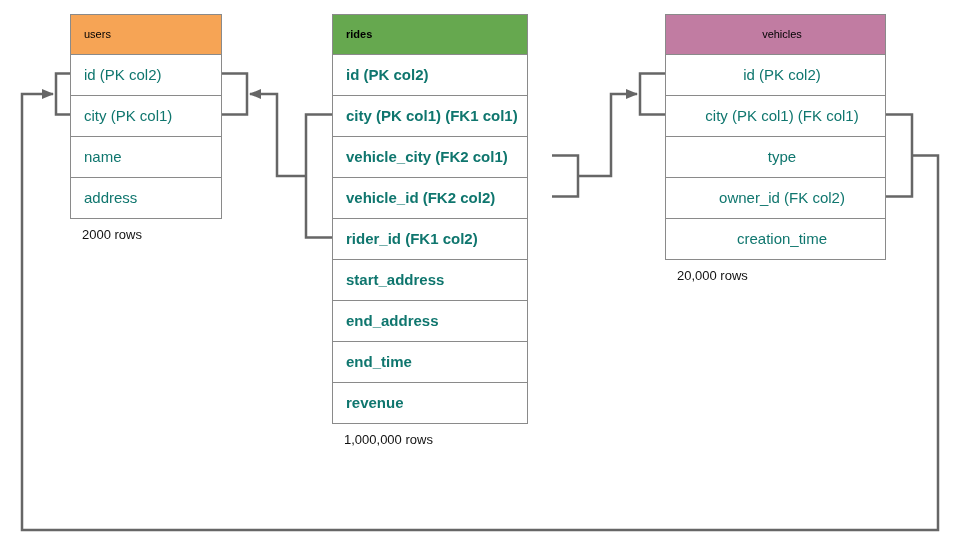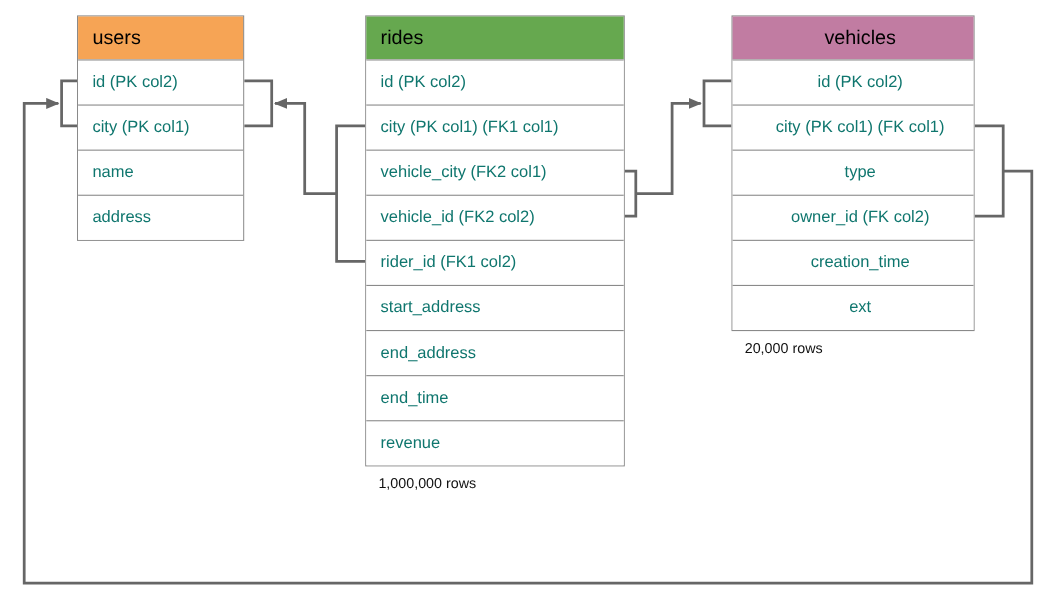--- a/index.html
+++ b/index.html
@@ -16,21 +16,21 @@
   .tblwrap { position: absolute; }
   .tbl {
     border: 1px solid #8a8a8a;
     background: #fff;
     box-sizing: border-box;
   }
   .thead {
     height: 39px;
     line-height: 39px;
     padding-left: 13px;
-    font-size: 18px;
+    font-size: 11px;
     color: #000;
     box-sizing: border-box;
   }
   .trow {
     height: 41px;
     line-height: 40px;
     padding-left: 13px;
     font-size: 15px;
     color: #0f766e;
     border-top: 1px solid #8a8a8a;
@@ -73,24 +73,25 @@
   <div class="tblwrap" style="left:70px; top:14px; width:152px;">
     <div class="tbl" style="width:152px;">
       <div class="thead" style="background: rgb(246, 164, 85);">users</div>
       <div>
           <div class="trow">id (PK col2)</div>
           <div class="trow">city (PK col1)</div>
           <div class="trow">name</div>
           <div class="trow">address</div>
         </div>
     </div>
+    <div class="tcaption">2000 rows</div>
   </div>
 
   <div class="tblwrap" style="left:332px; top:14px; width:220px;">
-    <div class="tbl" style="width:236px;">
+    <div class="tbl" style="width:196px;font-weight:bold;">
       <div class="thead" style="background: rgb(102, 168, 79);">rides</div>
       <div>
           <div class="trow">id (PK col2)</div>
           <div class="trow">city (PK col1) (FK1 col1)</div>
           <div class="trow">vehicle_city (FK2 col1)</div>
           <div class="trow">vehicle_id (FK2 col2)</div>
           <div class="trow">rider_id (FK1 col2)</div>
           <div class="trow">start_address</div>
           <div class="trow">end_address</div>
           <div class="trow">end_time</div>
@@ -102,19 +103,18 @@
 
   <div class="tblwrap" style="left:665px; top:14px; width:221px;">
     <div class="tbl" style="width:221px;text-align:center;">
       <div class="thead" style="background: rgb(193, 124, 162);">vehicles</div>
       <div>
           <div class="trow">id (PK col2)</div>
           <div class="trow">city (PK col1) (FK col1)</div>
           <div class="trow">type</div>
           <div class="trow">owner_id (FK col2)</div>
           <div class="trow">creation_time</div>
-          <div class="trow">ext</div>
         </div>
     </div>
     <div class="tcaption">20,000 rows</div>
   </div>
 
 </div>
 
 </body></html>

